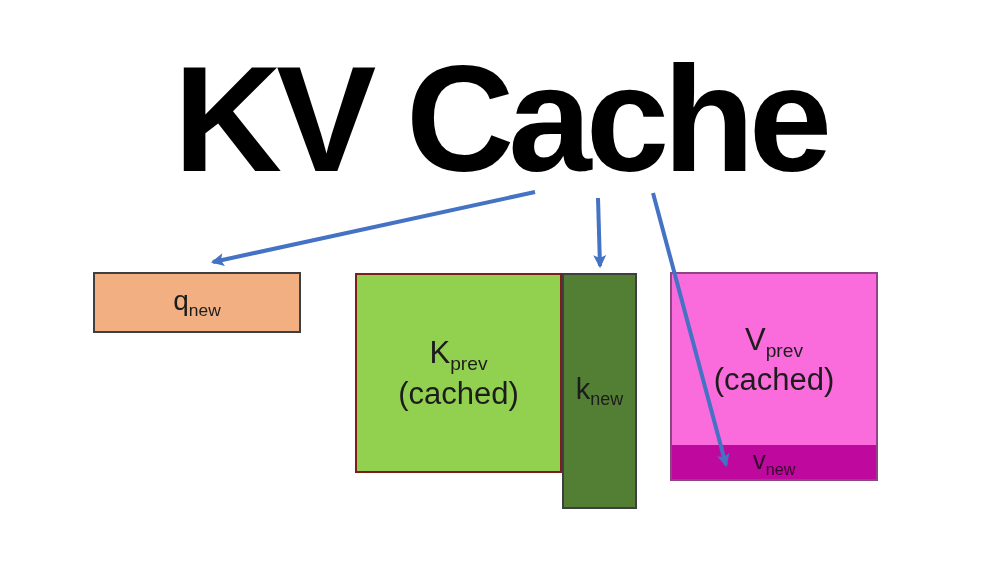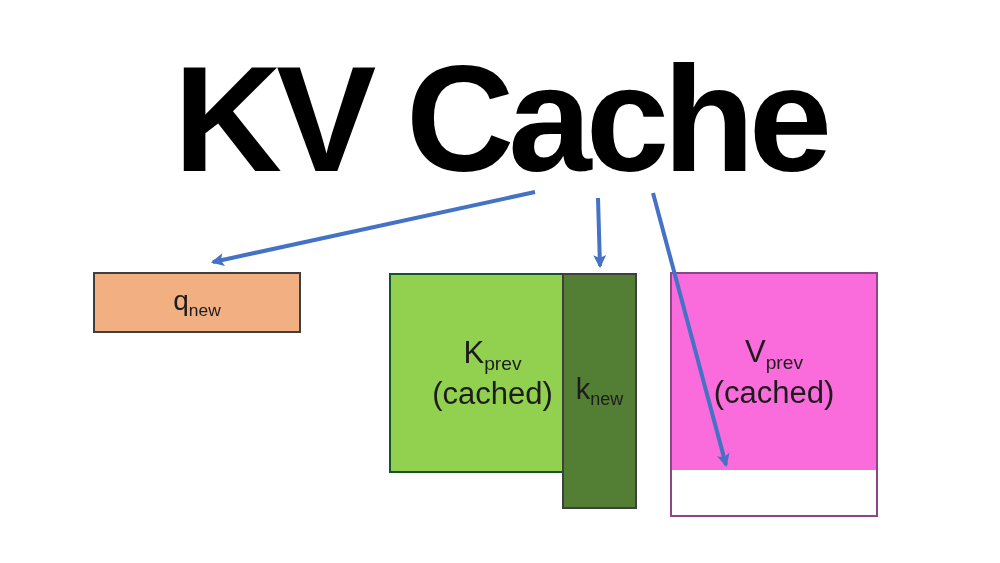--- a/index.html
+++ b/index.html
@@ -32,31 +32,30 @@
     justify-content: center;
     color: #1c1c1c;
   }
   .box-q {
     left: 93px; top: 272px; width: 208px; height: 61px;
     border: 2px solid #3F3F3F;
     font-size: 28px;
   }
   .box-kprev {
     left: 355px; top: 273px; width: 207px; height: 200px;
-    border: 2px solid #14532d;
+    border: 2px solid #7f1d1d;
     font-size: 31px;
-    margin-left: 34px;
   }
   .box-knew {
     left: 562px; top: 273px; width: 75px; height: 236px;
     border: 2px solid #3F3F3F;
     font-size: 29px;
   }
   .box-v {
-    left: 670px; top: 272px; width: 208px; height: 245px;
+    left: 670px; top: 272px; width: 208px; height: 209px;
     border: 2px solid #8F4585;
     display: flex;
     flex-direction: column;
     align-items: stretch;
     justify-content: flex-start;
     padding: 0;
   }
   .v-prev-area {
     height: 196px;
     display: flex;
@@ -104,20 +103,23 @@
     <div class="lbl"><span>k</span><span class="sub">new</span></div>
   </div>
 
   <div class="box box-v">
     <div class="v-prev-area" style="background-color: rgb(250, 108, 220);">
       <div class="lbl">
         <div><span>V</span><span class="sub">prev</span></div>
         <div>(cached)</div>
       </div>
     </div>
+    <div class="v-new-area" style="background-color: rgb(191, 8, 158);">
+      <div class="lbl"><span>v</span><span class="sub">new</span></div>
+    </div>
   </div>
 
   <svg class="arrows-layer" viewBox="0 0 1000 563" xmlns="http://www.w3.org/2000/svg">
     <defs>
       <marker id="ah" viewBox="0 0 12 12" refX="10" refY="6" markerWidth="15" markerHeight="13" markerUnits="userSpaceOnUse" orient="auto">
         <path id="ah-path" d="M0,0 L12,6 L0,12 L2.5,6 z" fill="#4472C4"></path>
       </marker>
     </defs>
   <line x1="535" y1="192" x2="213" y2="262" stroke="#4472C4" stroke-width="4" marker-end="url(#ah)"></line>
       <line x1="598" y1="198" x2="600" y2="266" stroke="#4472C4" stroke-width="4" marker-end="url(#ah)"></line>

